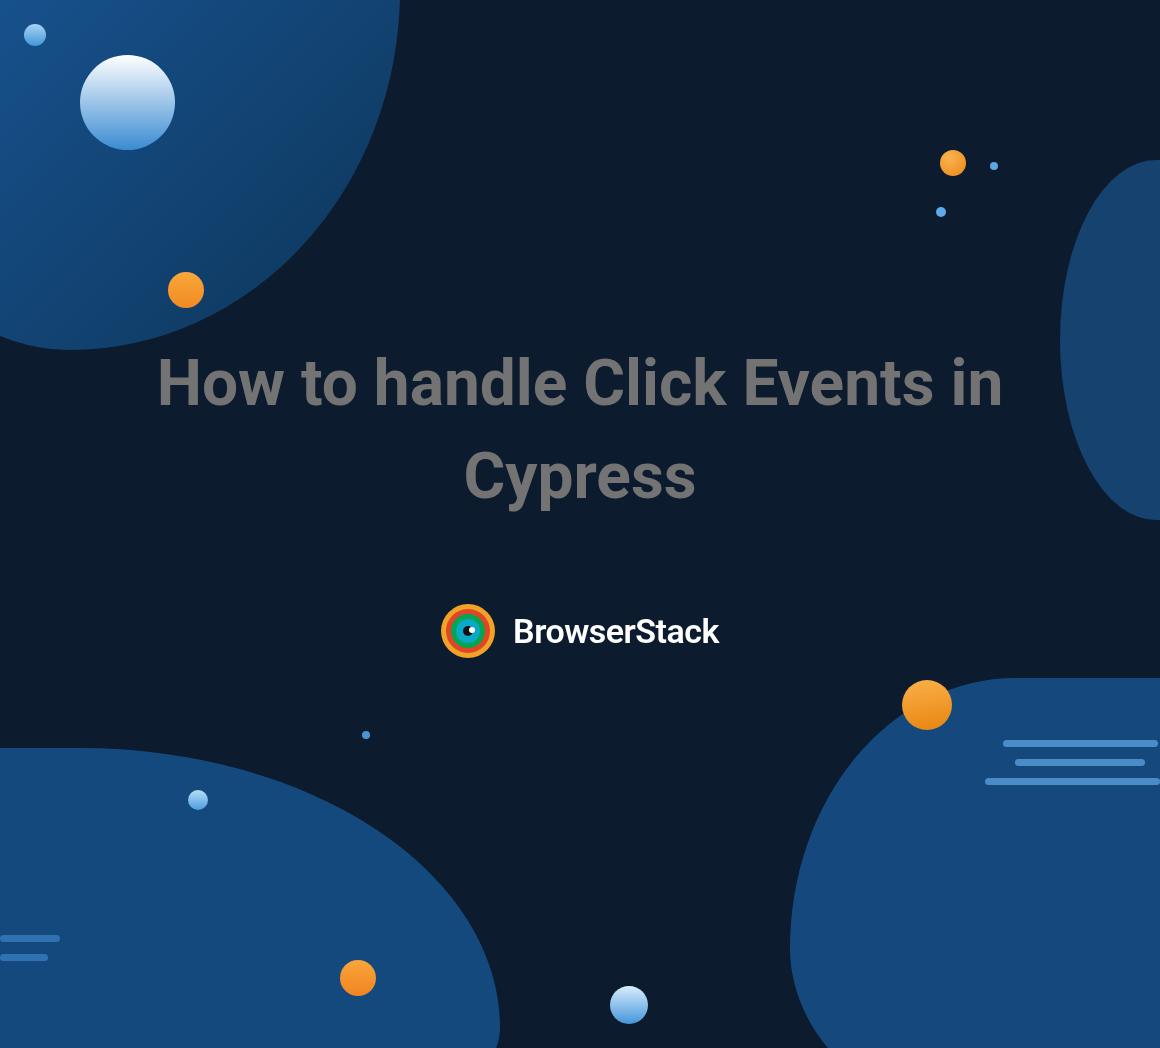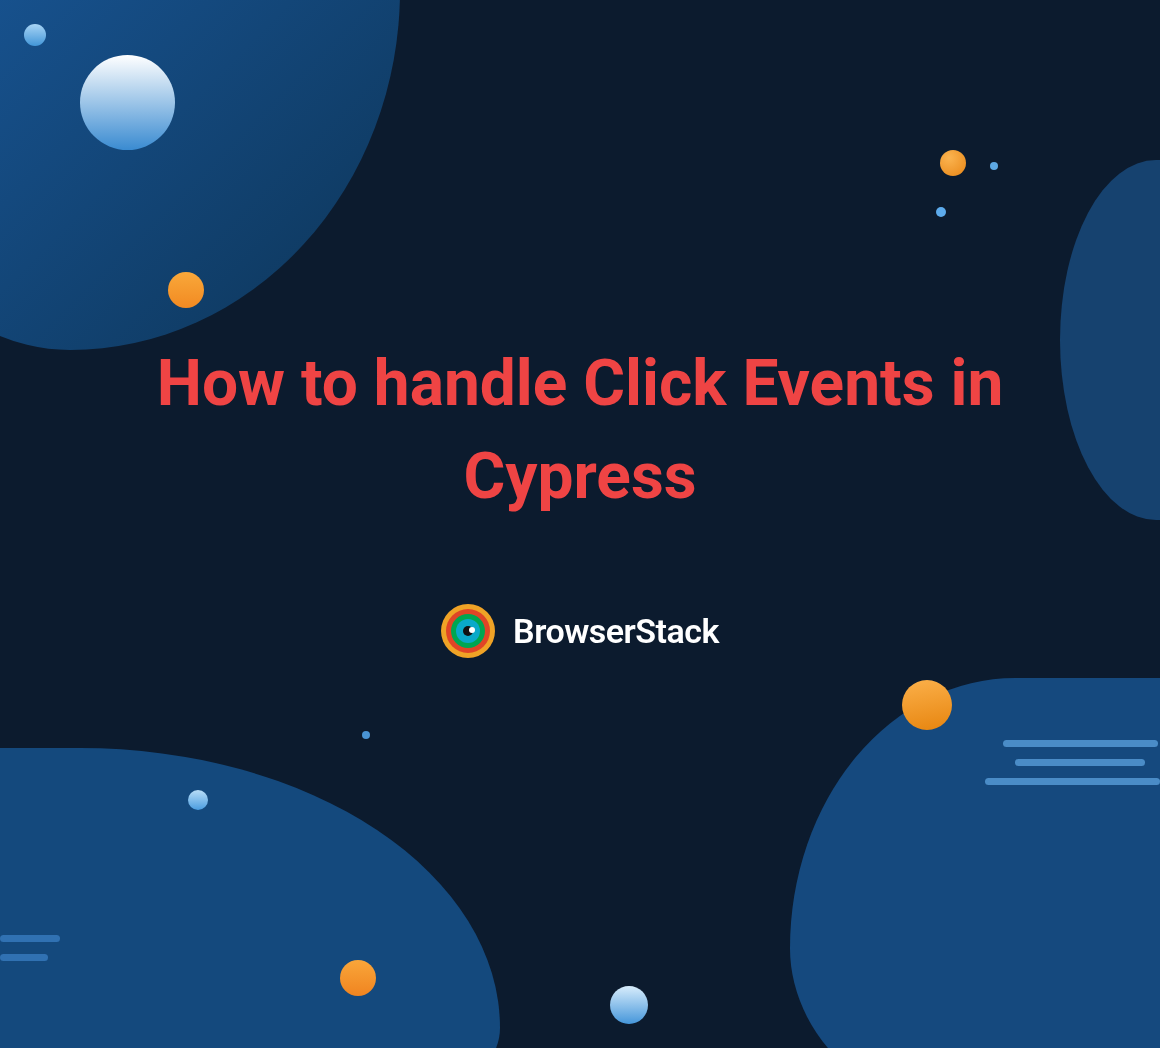--- a/index.html
+++ b/index.html
@@ -130,21 +130,21 @@
       background: linear-gradient(170deg, #fbb04a, #e7850f);
     }
 
     
     .title {
       position: absolute;
       top: 338px;
       left: 0;
       width: 100%;
       text-align: center;
-      color: #ef4444;
+      color: #737373;
       font-size: 64px;
       font-weight: 700;
       line-height: 1.45;
       padding: 0 120px;
     }
 
     
     .brand {
       position: absolute;
       top: 604px;

